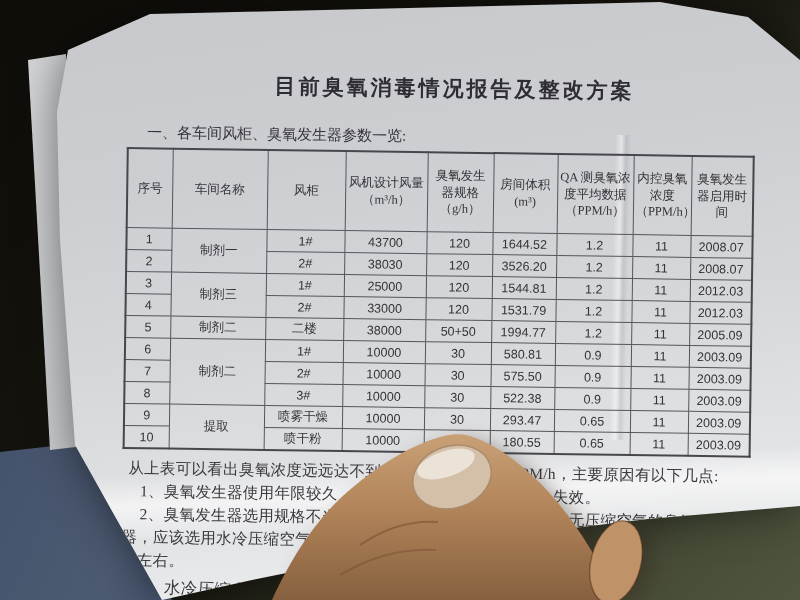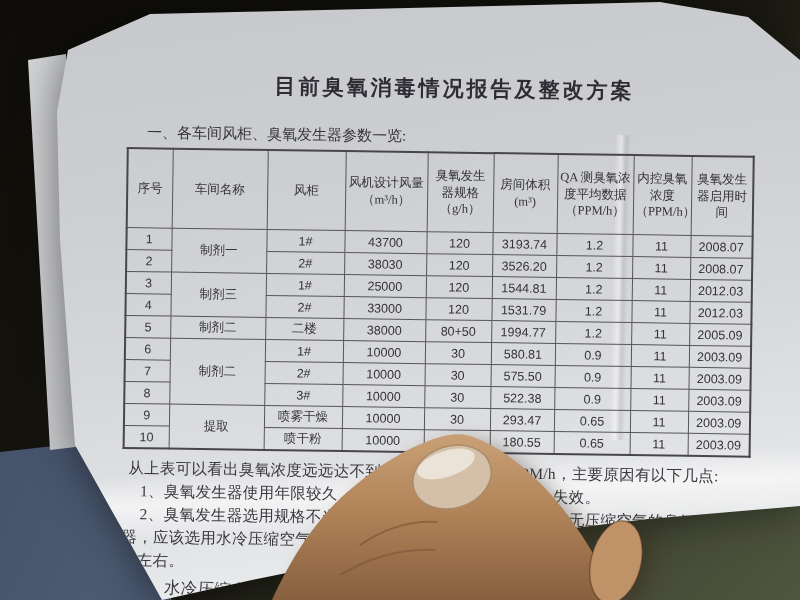--- a/index.html
+++ b/index.html
@@ -106,21 +106,21 @@
               <th>臭氧发生器启用时间</th>
             </tr>
         </thead>
         <tbody>
             <tr>
               <td>1</td>
               <td rowspan="2">制剂一</td>
               <td>1#</td>
               <td>43700</td>
               <td>120</td>
-              <td>3193.74</td>
+              <td>1644.52</td>
               <td>1.2</td>
               <td>11</td>
               <td>2008.07</td>
             </tr>
             <tr>
               <td>2</td>
               <td>2#</td>
               <td>38030</td>
               <td>120</td>
               <td>3526.20</td>
@@ -147,21 +147,21 @@
               <td>1531.79</td>
               <td>1.2</td>
               <td>11</td>
               <td>2012.03</td>
             </tr>
             <tr>
               <td>5</td>
               <td rowspan="1">制剂二</td>
               <td>二楼</td>
               <td>38000</td>
-              <td>80+50</td>
+              <td>50+50</td>
               <td>1994.77</td>
               <td>1.2</td>
               <td>11</td>
               <td>2005.09</td>
             </tr>
             <tr>
               <td>6</td>
               <td rowspan="3">制剂二</td>
               <td>1#</td>
               <td>10000</td>

